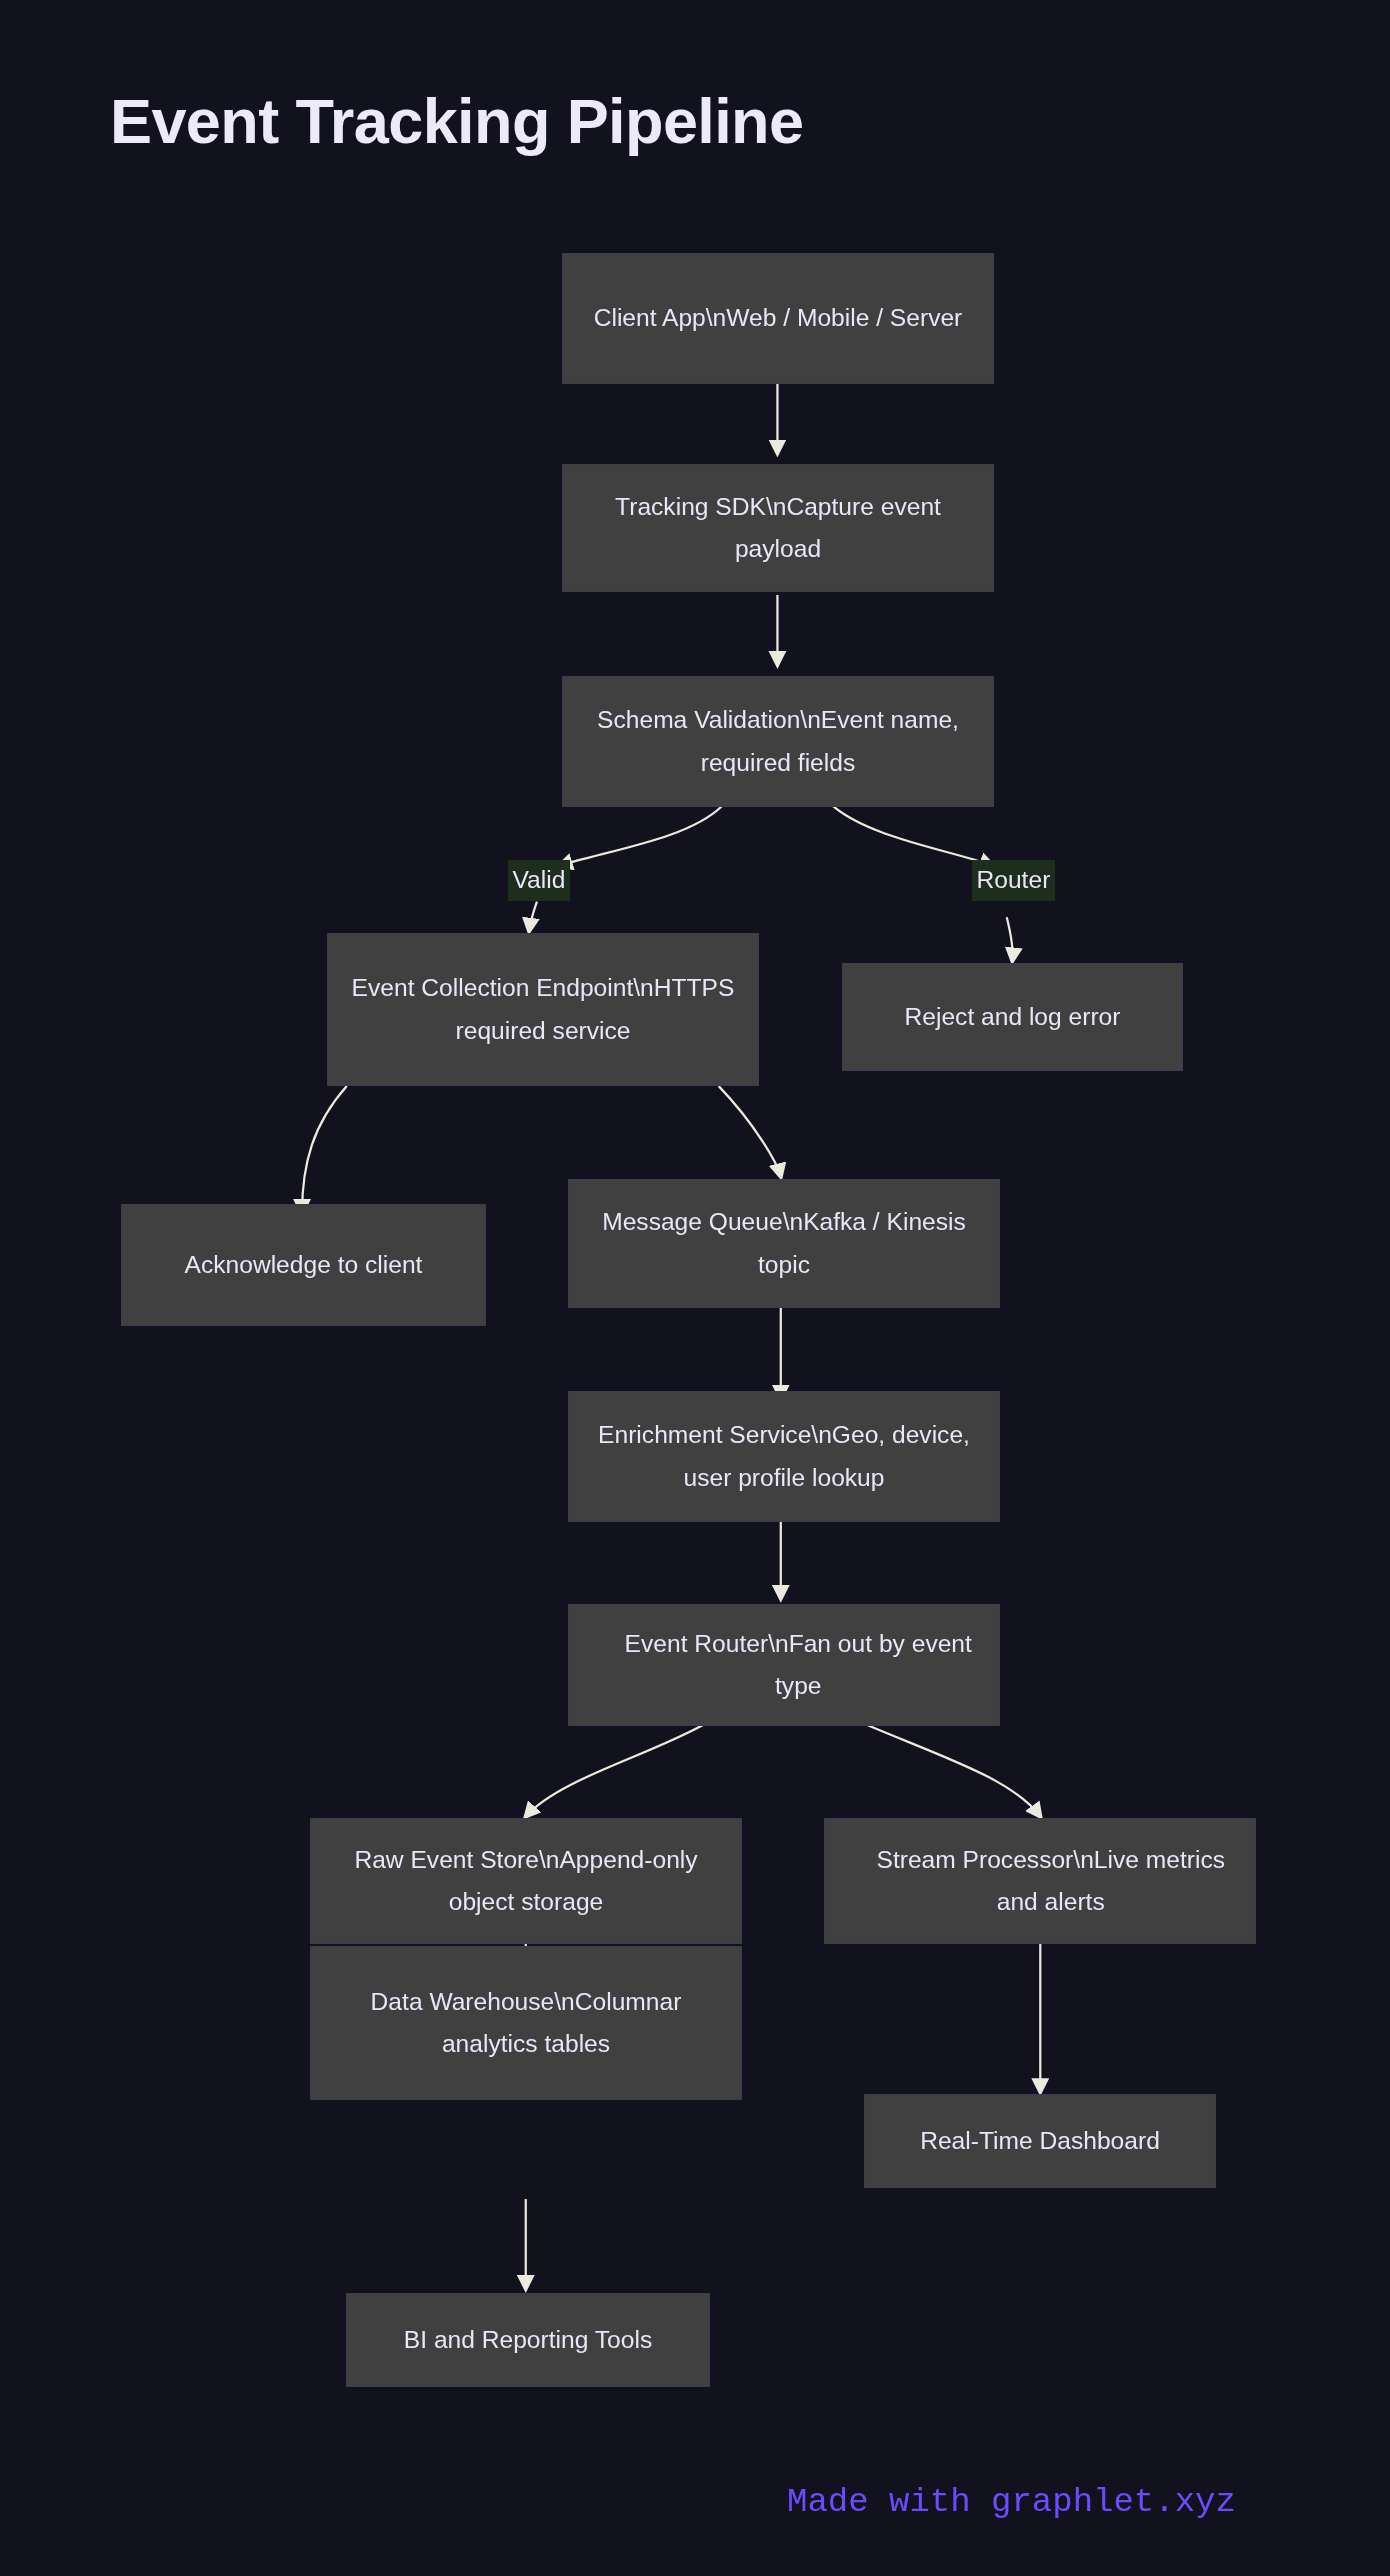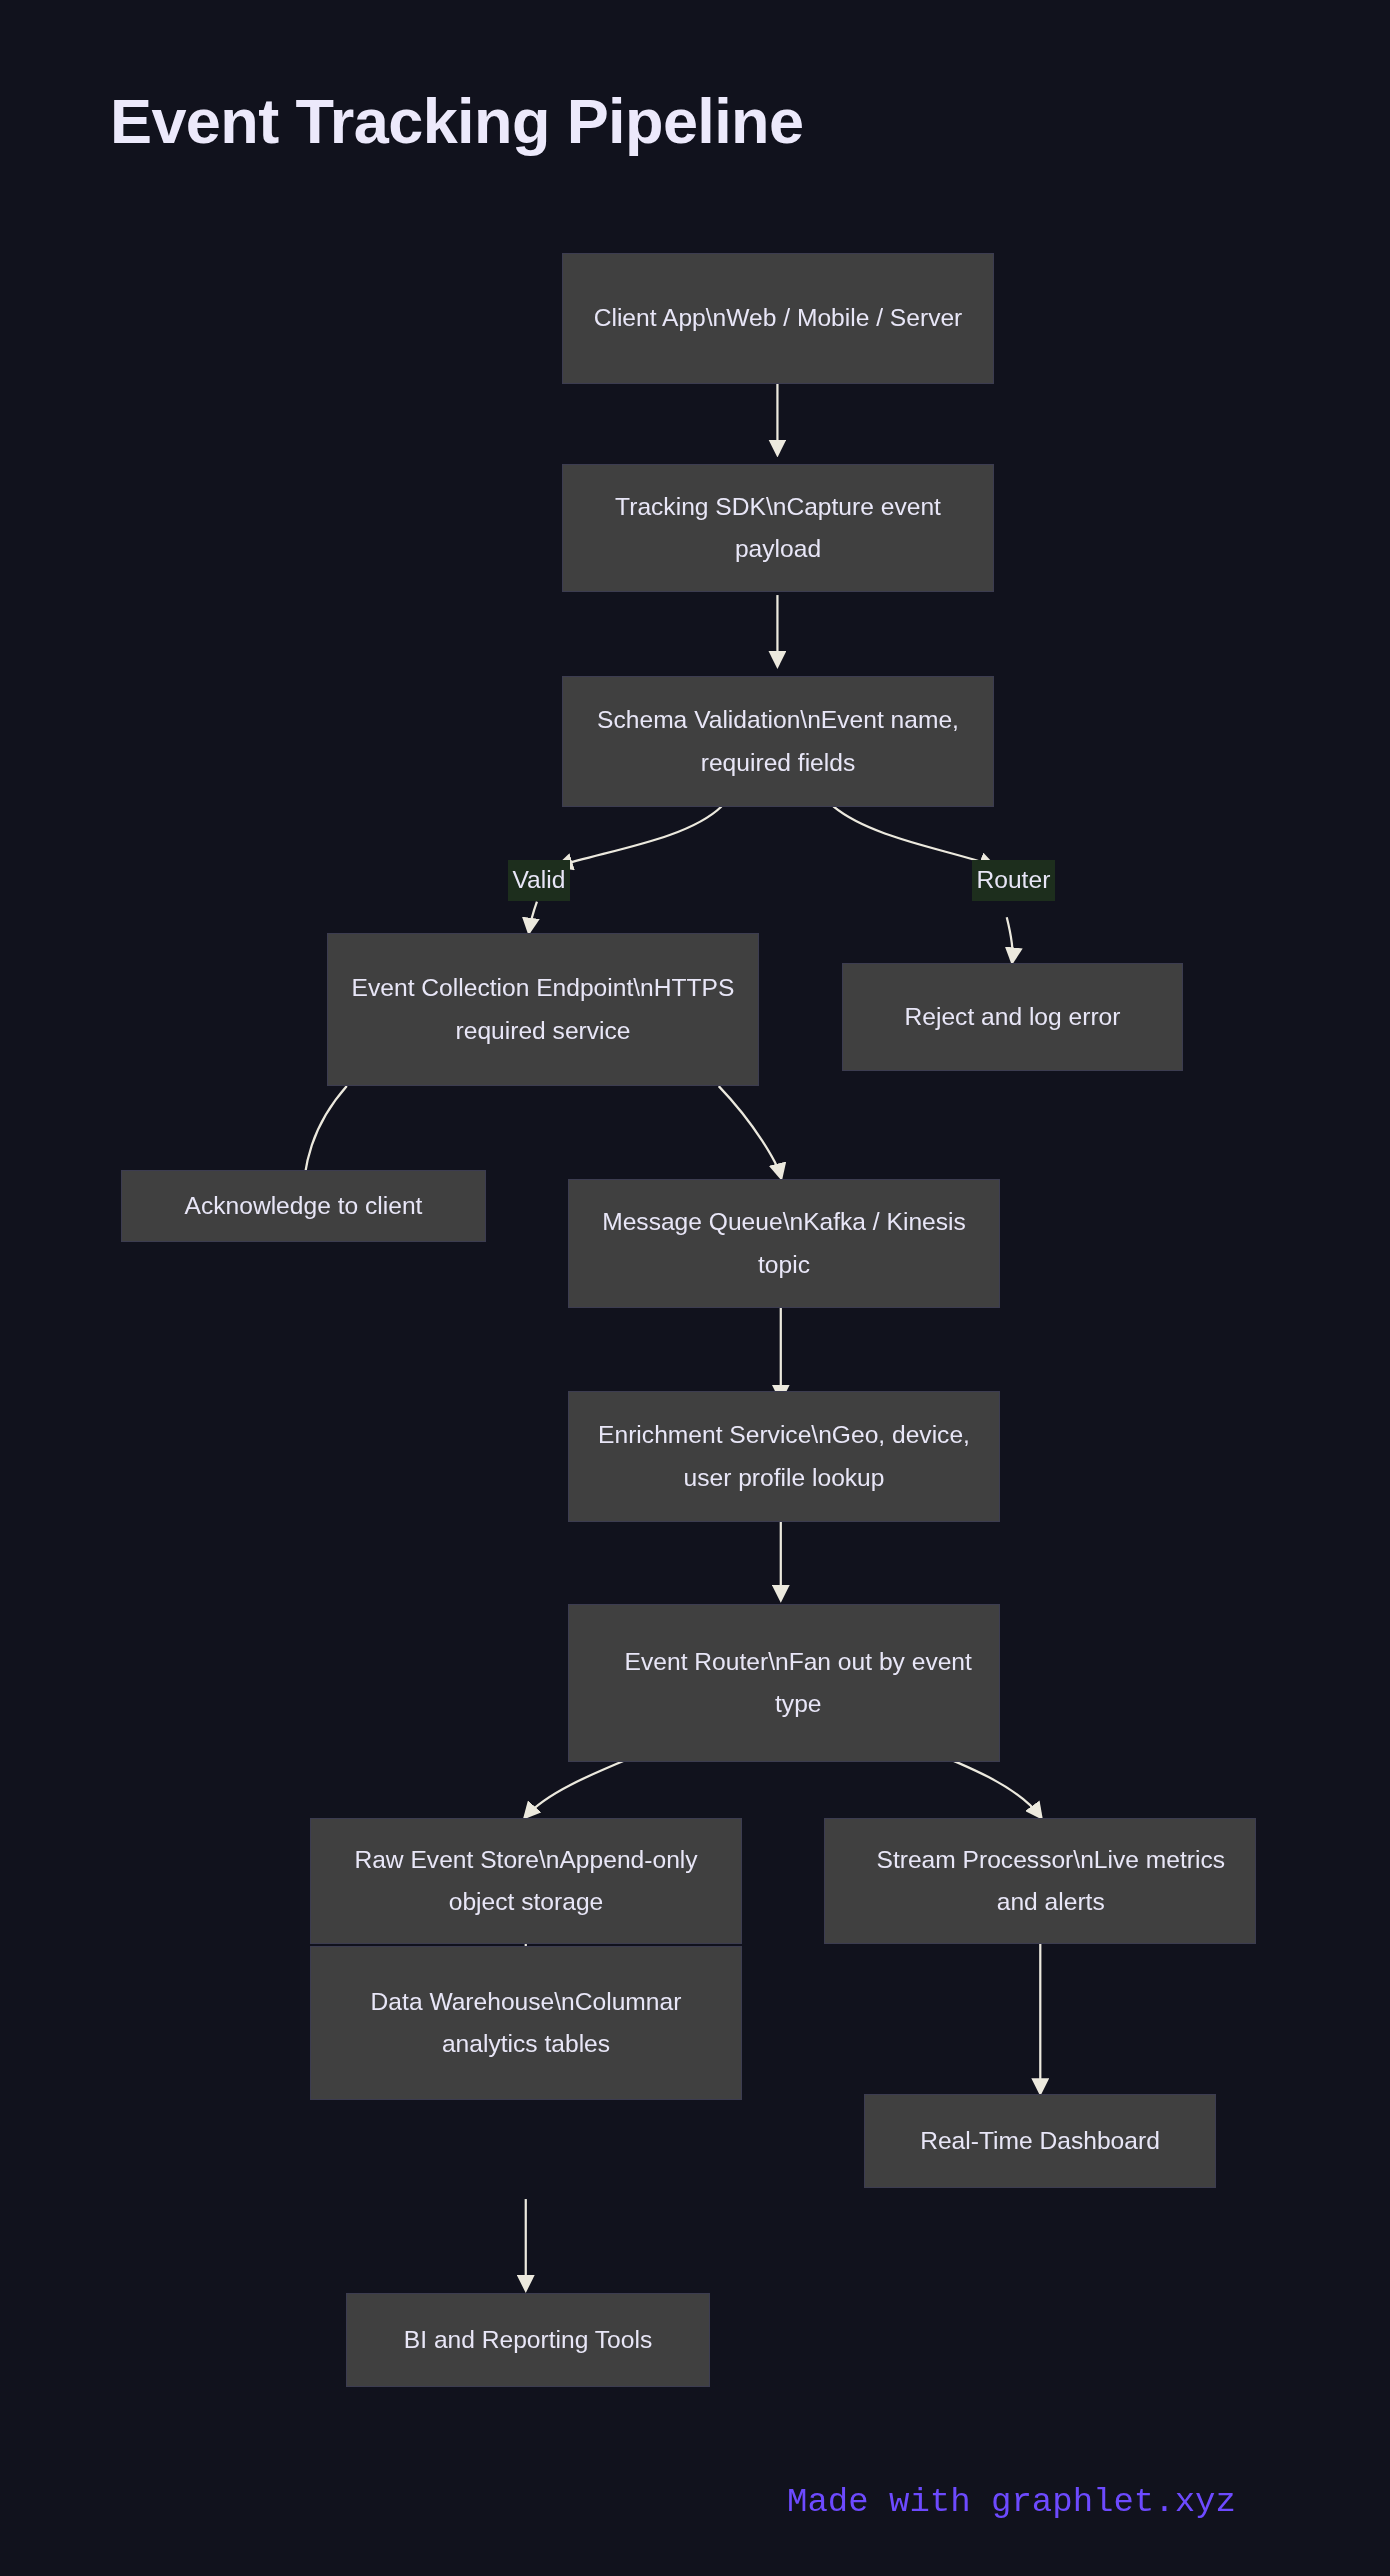--- a/index.html
+++ b/index.html
@@ -127,33 +127,33 @@
   </div>
 
   <div class="node" style="left:327px; top:933px; width:432px; height:153px;">
     <span class="node-label">Event Collection Endpoint\nHTTPS required service</span>
   </div>
 
   <div class="node" style="left:842px; top:963px; width:341px; height:108px;">
     <span class="node-label">Reject and log error</span>
   </div>
 
-  <div class="node" style="left:121px; top:1170px; width:365px; height:72px;justify-content:flex-end;">
+  <div class="node" style="left:121px; top:1204px; width:365px; height:122px;justify-content:flex-end;">
     <span class="node-label">Acknowledge to client</span>
   </div>
 
   <div class="node" style="left:568px; top:1179px; width:432px; height:129px;">
     <span class="node-label">Message Queue\nKafka / Kinesis topic</span>
   </div>
 
   <div class="node" style="left:568px; top:1391px; width:432px; height:131px;">
     <span class="node-label">Enrichment Service\nGeo, device, user profile lookup</span>
   </div>
 
-  <div class="node" style="left:568px; top:1604px; width:432px; height:158px;padding-left:43px;">
+  <div class="node" style="left:568px; top:1604px; width:432px; height:122px;padding-left:43px;">
     <span class="node-label">Event Router\nFan out by event type</span>
   </div>
 
   <div class="node" style="left:310px; top:1818px; width:432px; height:126px;">
     <span class="node-label">Raw Event Store\nAppend-only object storage</span>
   </div>
 
   <div class="node" style="left:824px; top:1818px; width:432px; height:126px;padding-left:36px;">
     <span class="node-label">Stream Processor\nLive metrics and alerts</span>
   </div>

